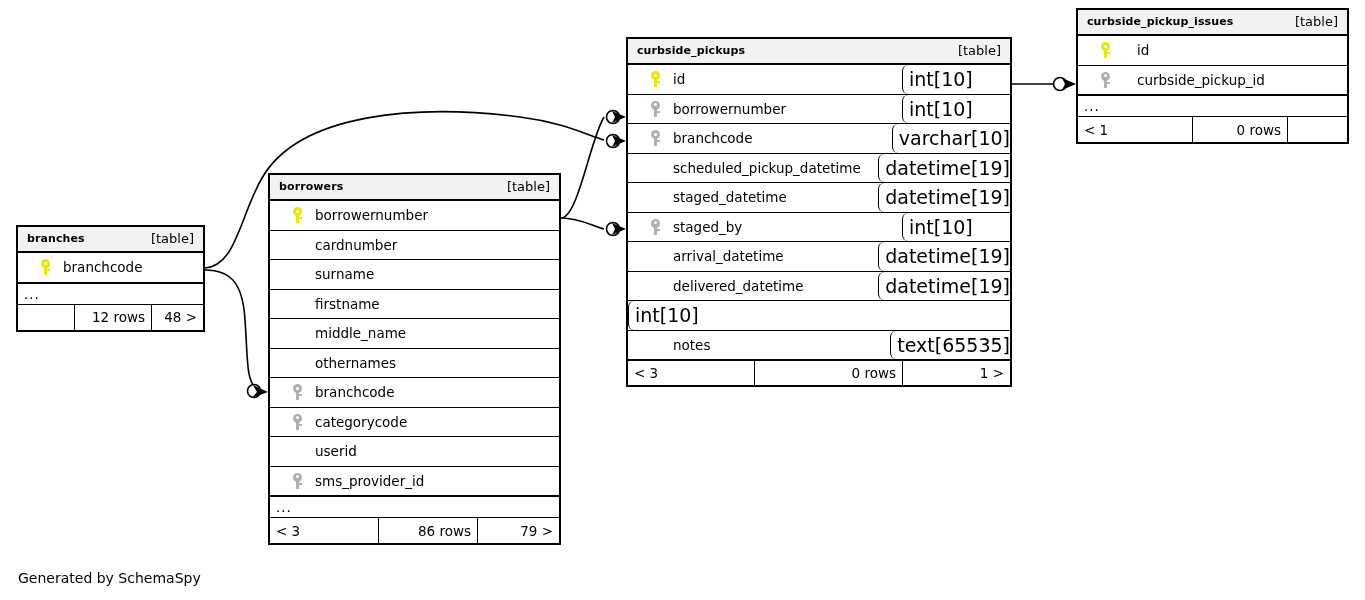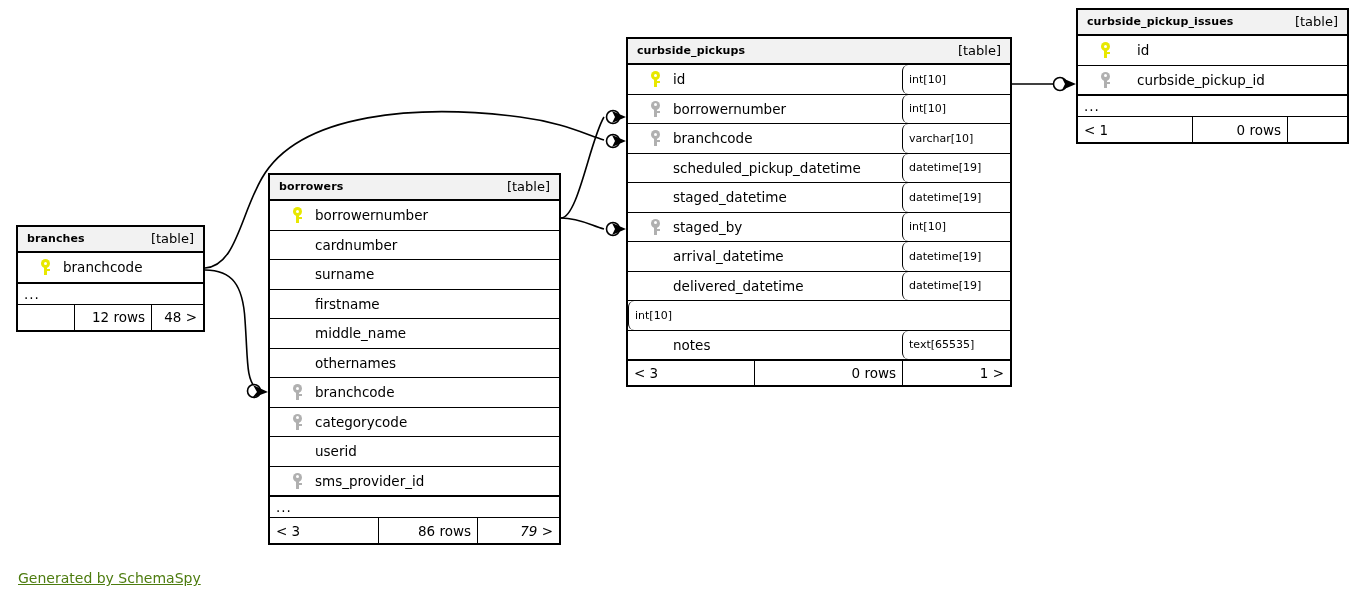--- a/index.html
+++ b/index.html
@@ -28,21 +28,21 @@
     box-sizing:border-box;height:29.5px;
   }
   .row:last-child{border-bottom:none;}
   .cell-name{
     display:flex;align-items:center;flex:1 1 auto;min-width:0;
     padding-left:23px;box-sizing:border-box;height:100%;
   }
   .cell-type{
     flex:0 0 auto;border-left:1px solid #000000;height:100%;
     display:flex;align-items:center;padding-left:6px;box-sizing:border-box;
-    font-size:11px;color:#000;border-radius:6px;
+    font-size:19px;color:#000;border-radius:6px;
   }
   .fname{font-size:13.5px;color:#000;white-space:nowrap;}
   .keyslot{width:22px;flex:0 0 22px;display:flex;align-items:center;justify-content:flex-start;}
   .noslot{width:22px;flex:0 0 22px;}
 
   .ellipsis-row{
     display:flex;align-items:center;height:22px;
     border-bottom:1px solid #000;border-top:1px solid #000;
     padding-left:6px;box-sizing:border-box;
     font-size:13.5px;color:#000;letter-spacing:1px;
@@ -52,21 +52,21 @@
   .fcell{
     display:flex;align-items:center;box-sizing:border-box;
     font-size:13.5px;color:#000;height:100%;
     border-left:1px solid #000;padding:0 6px;
   }
   .fcell:first-child{border-left:none;}
   .fcell.l{justify-content:flex-start;}
   .fcell.r{justify-content:flex-end;}
 
   .caption{
-    position:absolute;left:18px;top:570px;font-size:14px;color:#4d7c0f;text-decoration:underline;
+    position:absolute;left:18px;top:570px;font-size:14px;color:#000000;
   }
 
   
   .key{display:inline-block;width:9px;height:16px;position:relative;}
   .key .head{
     position:absolute;left:0;top:0;width:9px;height:9px;border-radius:50%;
     background:currentColor;
   }
   .key .hole{
     position:absolute;left:3px;top:2.5px;width:3px;height:3px;border-radius:50%;
@@ -236,21 +236,21 @@
             </span>
         </span>
         <span class="fname">sms_provider_id</span>
       </div>
     </div>
 
     <div class="ellipsis-row">...</div>
     <div class="footer">
       <div class="fcell l" style="flex:0 0 108px;">&lt; 3</div>
       <div class="fcell r" style="flex:1 1 auto;">86 rows</div>
-      <div class="fcell r" style="flex:0 0 82px;font-style:italic;">79 &gt;</div>
+      <div class="fcell r" style="flex:0 0 82px;">79 &gt;</div>
     </div>
   </div>
 
   <div class="table-box" style="left:626px;top:37px;width:386px;">
     <div class="tbl-header">
       <span class="tbl-name">curbside_pickups</span>
       <span class="tbl-tag">[table]</span>
     </div>
 
     <div class="row">

